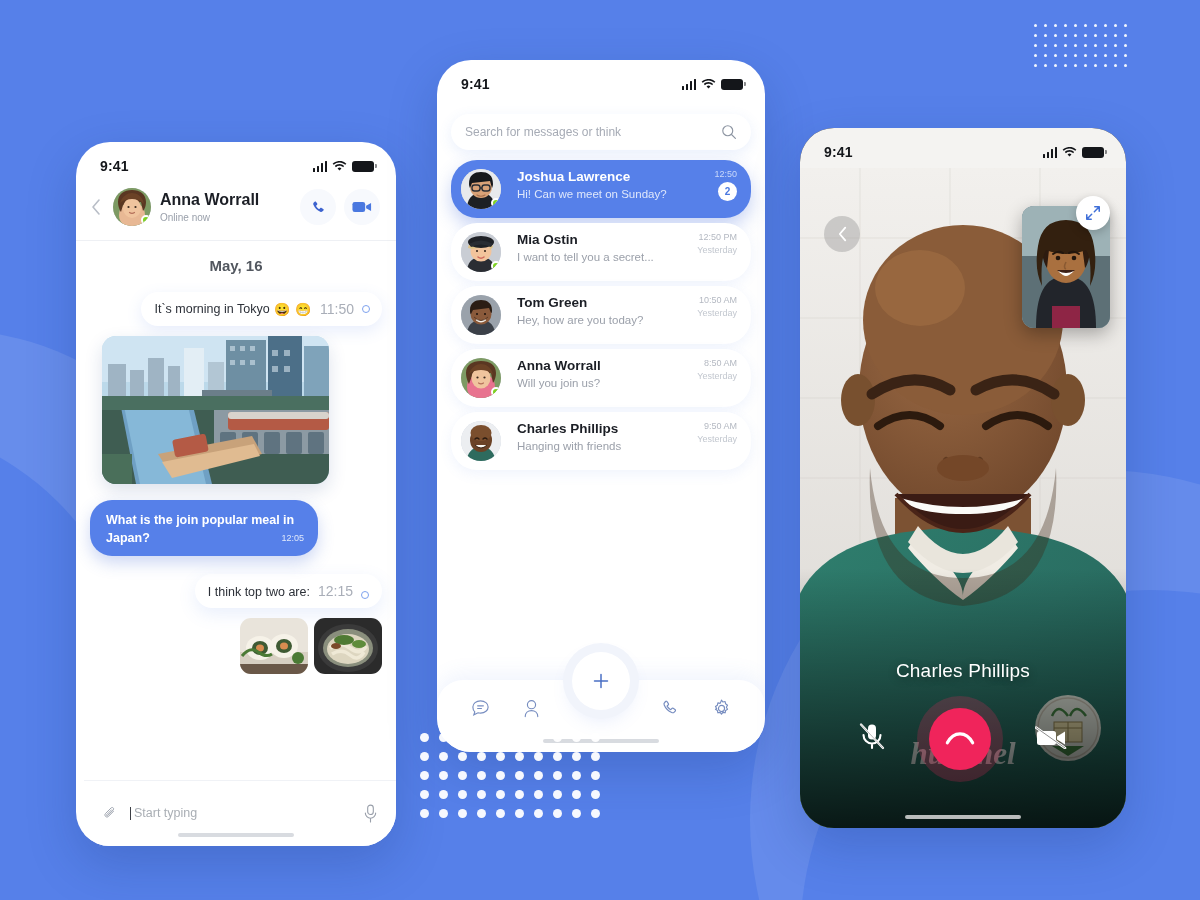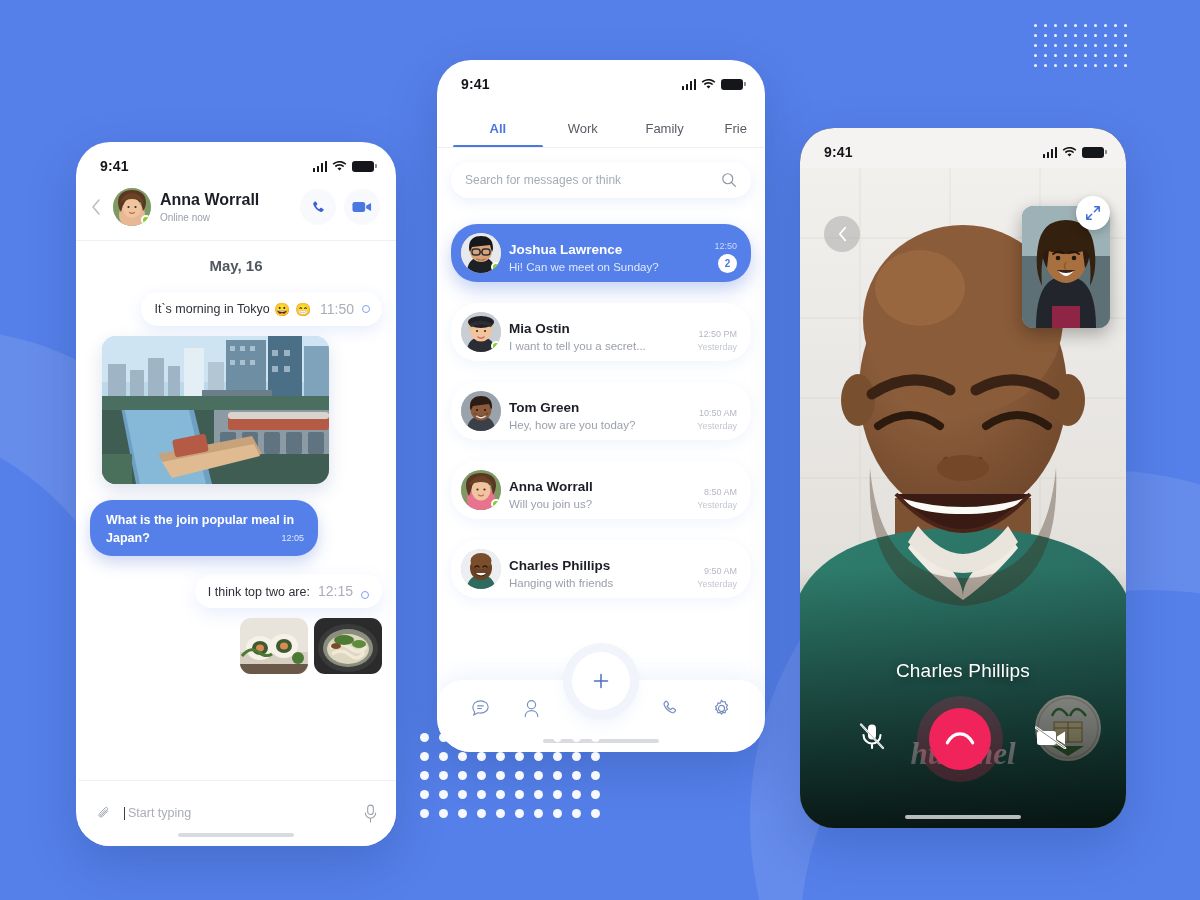--- a/index.html
+++ b/index.html
@@ -146,21 +146,21 @@
   .bubble-in2 {
     margin: 18px 0 0 auto; width: max-content;
     background: #fff; border-radius: 20px; padding: 9px 13px;
     box-shadow: 0 6px 18px rgba(86,128,233,0.13);
     display: flex; align-items: flex-end; gap: 5px;
     font-size: 12.5px; color: #2c3038;
   }
   .food-row { display: flex; gap: 6px; justify-content: flex-end; margin-top: 10px; }
   .food { width: 68px; height: 56px; border-radius: 11px; overflow: hidden; }
   .chat-input {
-    position: absolute; left: 2px; right: 0; bottom: 0; height: 66px;
+    position: absolute; left: 8px; right: 0; bottom: 0; height: 66px;
     border-top: 1px solid #f0f2f6; background: #fff;
     display: flex; align-items: center; gap: 12px; padding: 0 18px;
   }
   .chat-input .ph {
     flex: 1; font-size: 12.5px; color: #a9aeb4;
     border-left: 1.4px solid #3c3f46; padding-left: 3px; line-height: 1.1;
   }
 
   
   #phone-list { left: 437px; top: 60px; width: 328px; height: 692px; }
@@ -179,23 +179,23 @@
     height: 3px; border-radius: 2px; background: #4a78e0;
   }
   .searchbar {
     margin: 14px 14px 0; height: 36px; border-radius: 18px;
     background: #fff; box-shadow: 0 4px 14px rgba(86,128,233,.12);
     display: flex; align-items: center; padding: 0 14px;
   }
   .searchbar .ph { flex: 1; font-size: 12px; color: #a6abb5; }
   .chat-list { padding: 10px 14px 0; display: flex; flex-direction: column; gap: 5px; }
   .list-item {
-    display: flex; align-items: flex-end; gap: 8px;
+    display: flex; align-items: flex-start; gap: 16px;
     padding: 9px 14px 9px 10px; border-radius: 26px; cursor: pointer;
-    background: #fff; box-shadow: 0 4px 13px rgba(86,128,233,.09); margin-top: 16px;
+    background: #fff; box-shadow: 0 4px 13px rgba(86,128,233,.09);
   }
   .list-item.selected {
     background: #5680e9;
     box-shadow: 0 8px 18px rgba(70,110,220,.30);
   }
   .li-texts { flex: 1; min-width: 0; }
   .li-name { font-size: 13.5px; font-weight: bold; color: #1b1e25; line-height: 1.25; }
   .li-msg { font-size: 11.5px; color: #9ba0aa; margin-top: 2px;
     white-space: nowrap; overflow: hidden; text-overflow: ellipsis; }
   .li-right { text-align: right; flex: 0 0 auto; display:flex;
@@ -516,26 +516,20 @@
         </span>
       <svg width="15" height="11" viewBox="0 0 16 12">
         <path d="M8 10.3 5.9 8.1a3 3 0 0 1 4.2 0z" fill="#14161a"></path>
         <path d="M8 5.2c1.5 0 2.9.6 3.9 1.6l1.2-1.3A7.2 7.2 0 0 0 8 3.4c-2 0-3.8.8-5.1 2.1l1.2 1.3A5.5 5.5 0 0 1 8 5.2z" fill="#14161a"></path>
         <path d="M8 1.6c2.4 0 4.7 1 6.3 2.6l1.2-1.3A10.8 10.8 0 0 0 8-.2C5 .2 2.3 1.2.5 2.9l1.2 1.3A8.9 8.9 0 0 1 8 1.6z" fill="#14161a"></path>
       </svg>
       <span class="batt"></span>
     </span>
   </div>
 
-  <div class="tabs">
-    <div class="tab active" style="width:92px;margin-left:16px;">All</div>
-    <div class="tab" style="width:82px;">Work</div>
-    <div class="tab" style="width:86px;">Family</div>
-    <div class="tab" style="width:60px;">Frie</div>
-  </div>
 
   <div class="searchbar">
     <span class="ph">Search for messages or think</span>
     <svg width="16" height="16" viewBox="0 0 18 18">
       <circle cx="7.6" cy="7.6" r="5.6" fill="none" stroke="#8e96a3" stroke-width="1.3"></circle>
       <path d="M11.8 11.8 16.2 16.2" stroke="#8e96a3" stroke-width="1.3" stroke-linecap="round"></path>
     </svg>
   </div>
 
   <div class="chat-list">

